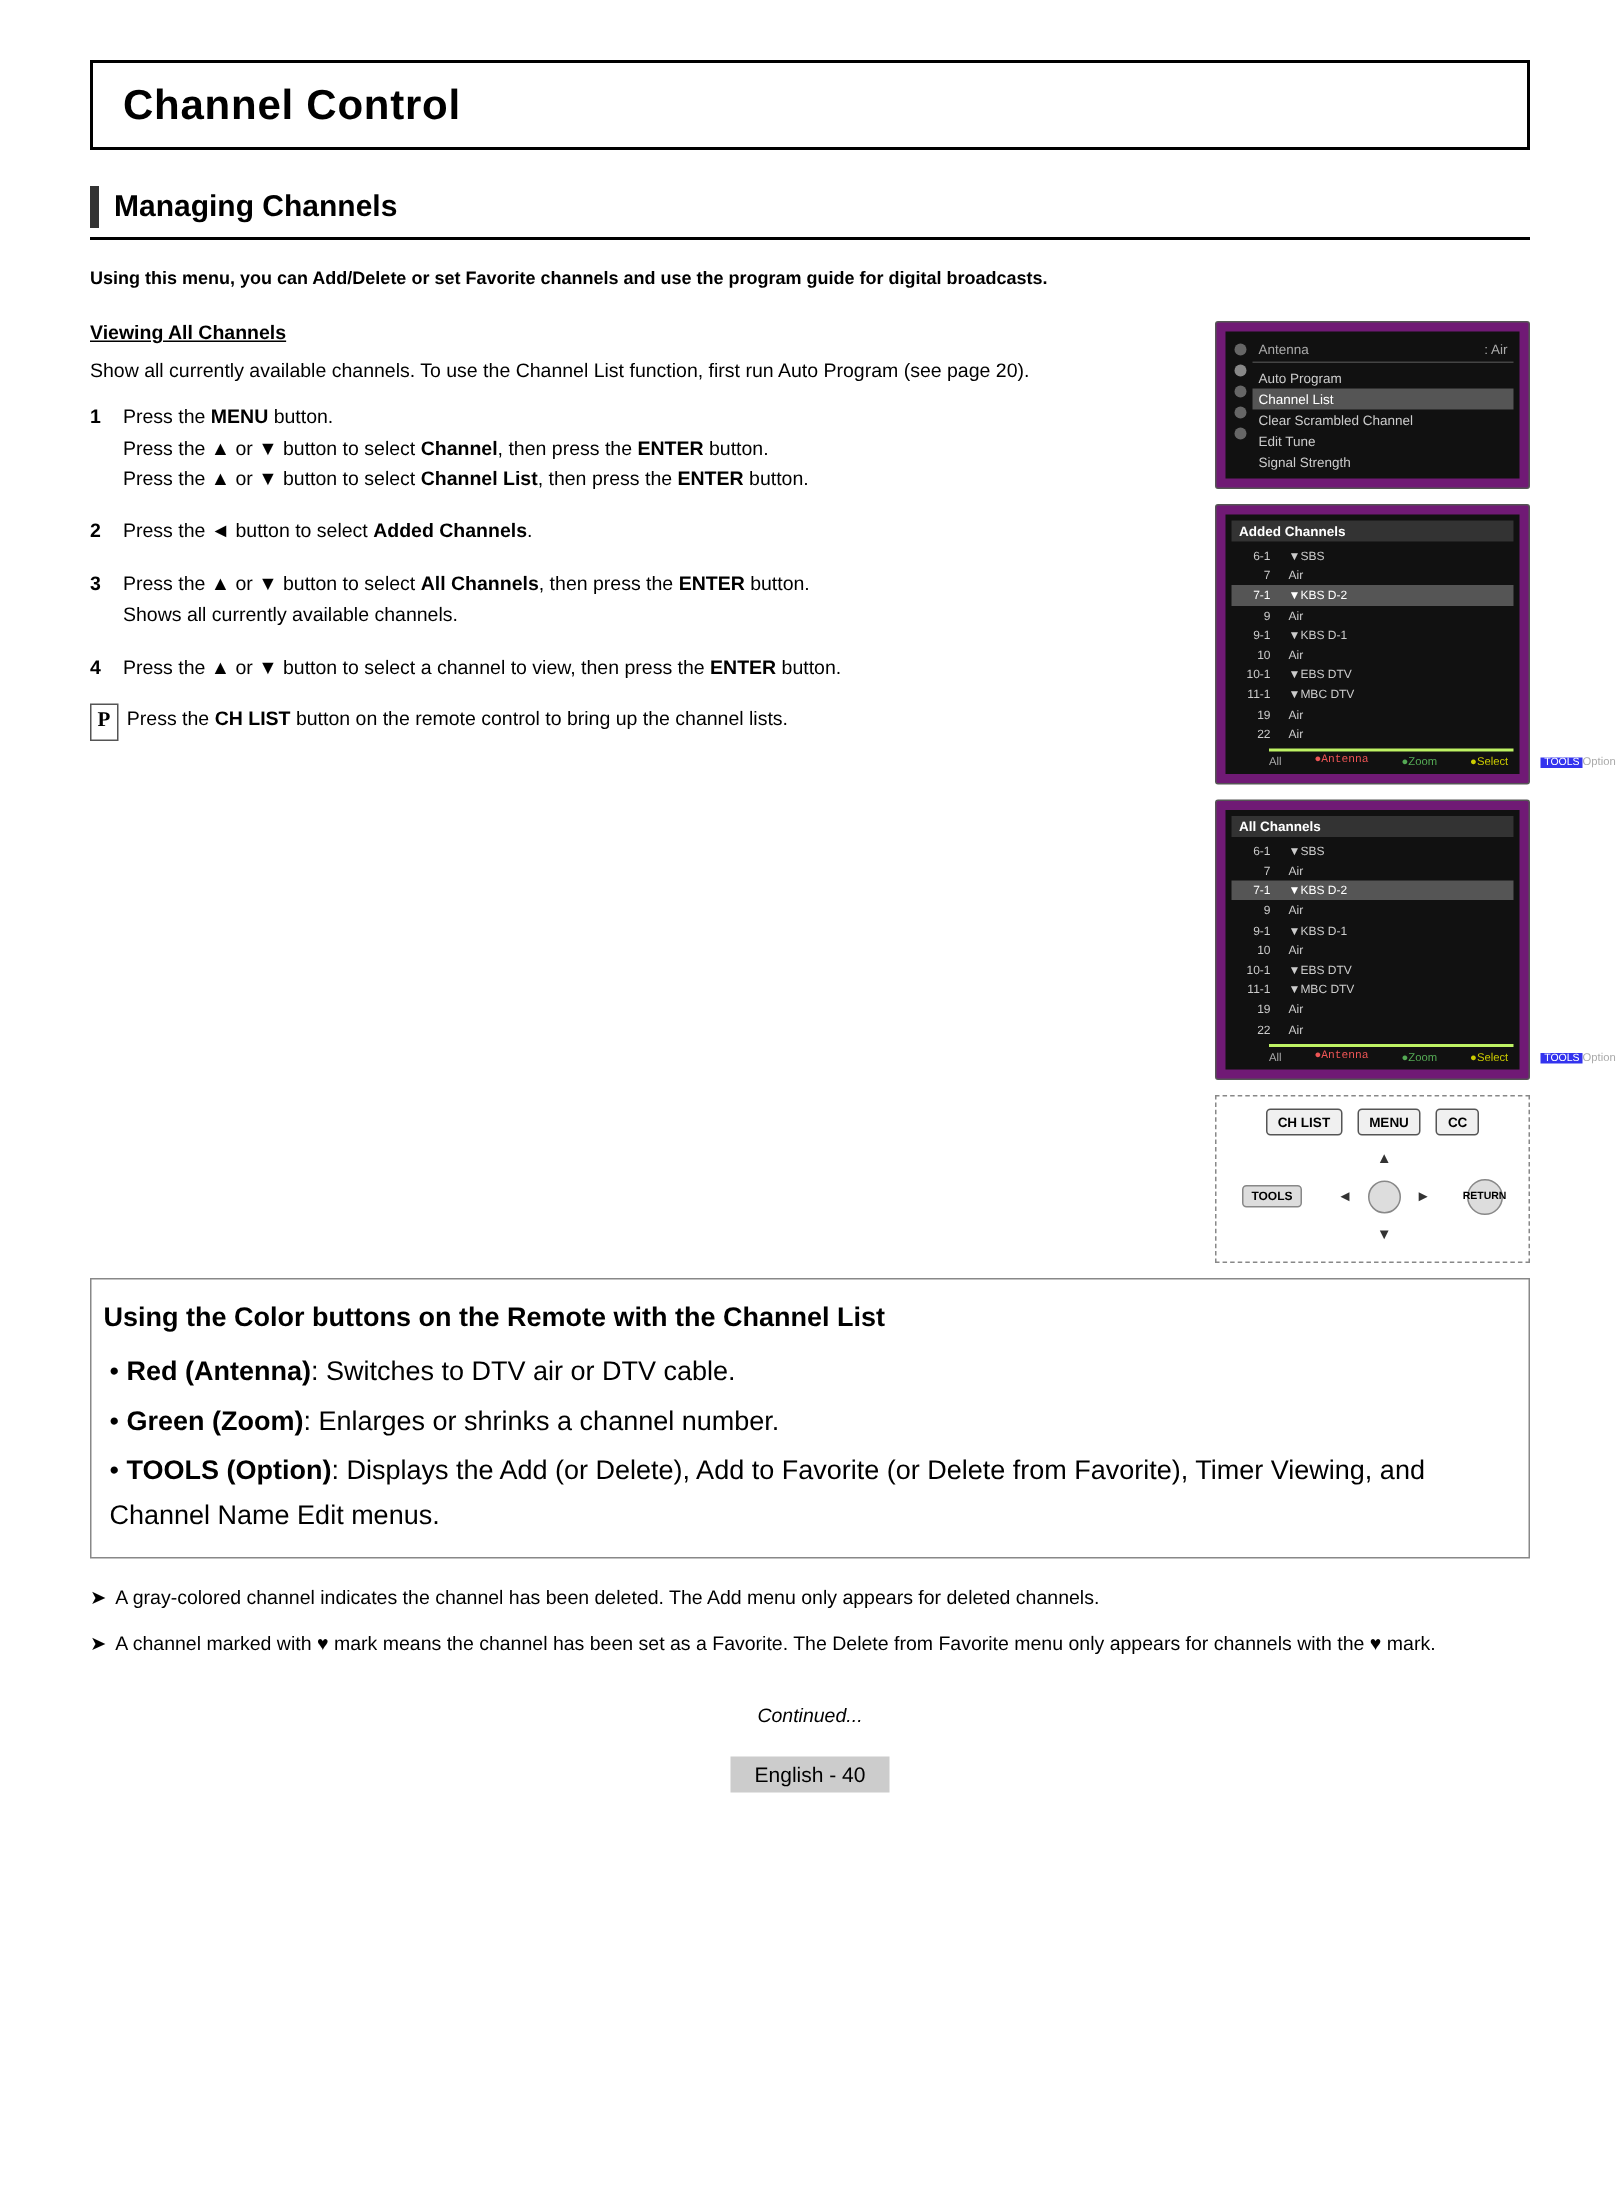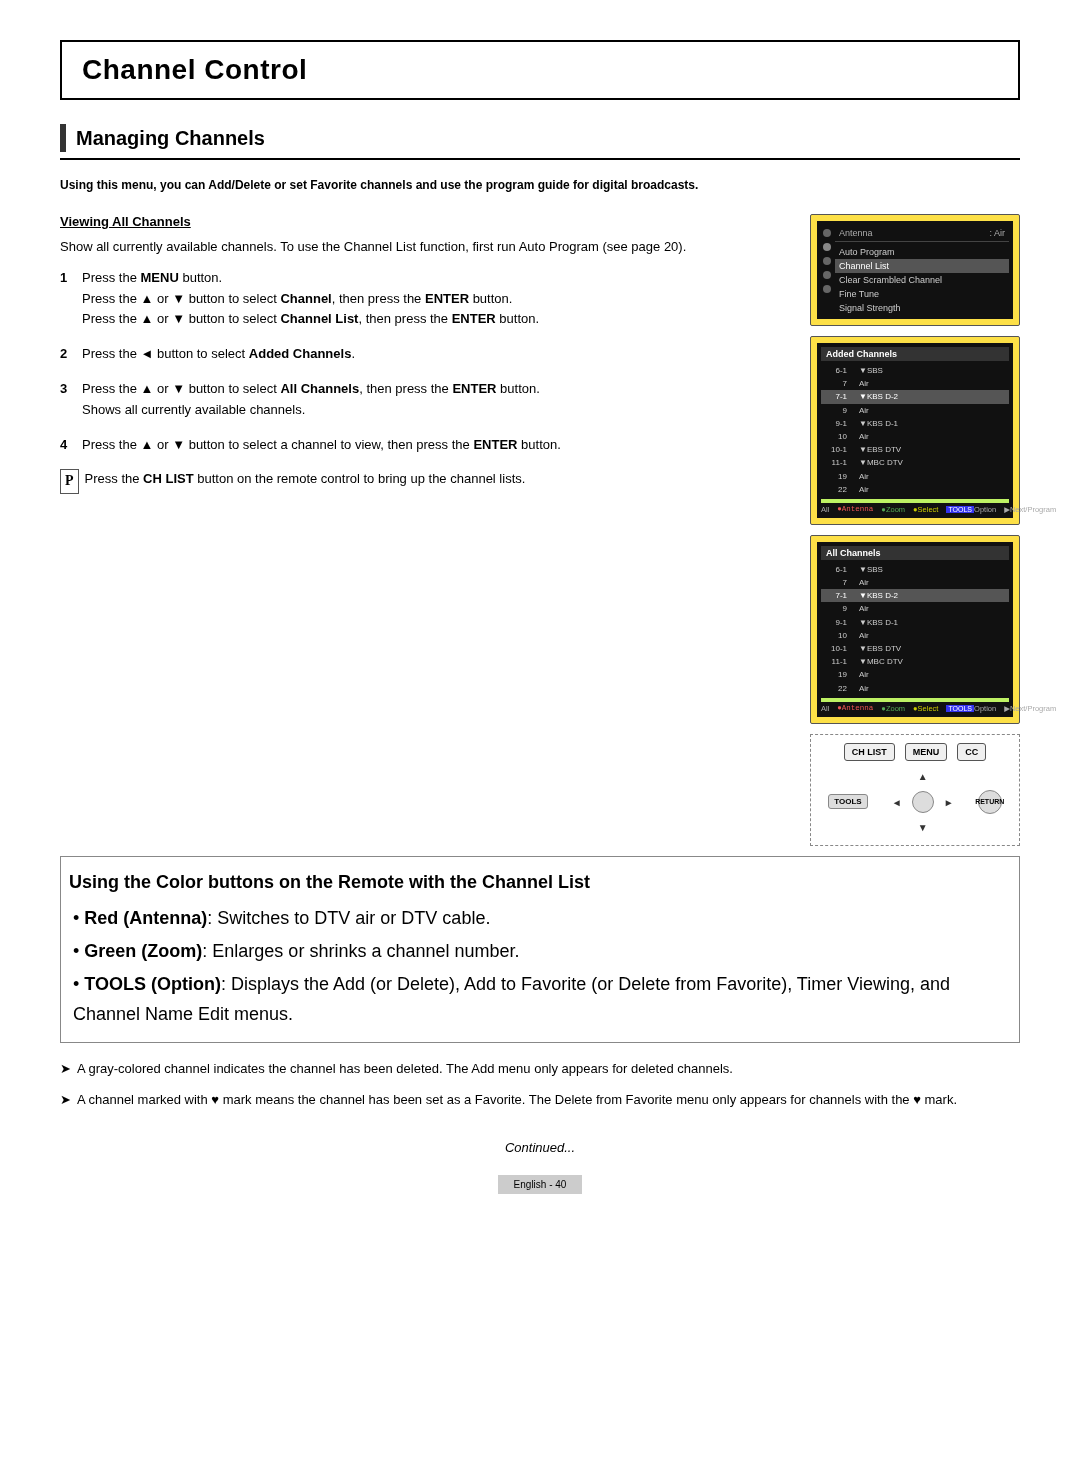--- a/index.html
+++ b/index.html
@@ -95,21 +95,21 @@
     .step-num {
       font-weight: 700;
       min-width: 14px;
     }
     .step-content {
       flex: 1;
     }
 
     
     .screenshot-panel {
-      background: #fde047;
+      background: #701a75;
       border: 1px solid #555;
       border-radius: 2px;
       padding: 6px;
       font-size: 9px;
       color: #fff;
     }
 
     
     .tv-menu {
       background: #111;
@@ -187,26 +187,27 @@
     }
     .ch-list-screen .ch-num {
       min-width: 22px;
       text-align: right;
     }
     .ch-list-screen .ch-name {
       flex: 1;
     }
     .ch-list-screen .bottom-bar {
       display: flex;
-      gap: 8px;
-      border-top: 4px solid #bef264;
+      gap: 22px;
+      border-top: 2px solid #bef264;
       margin-top: 3px;
       padding-top: 2px;
       font-size: 7.5px;
       color: #aaa;
+      margin-left: 25px;
     }
     .ch-list-screen .bottom-bar span {
       color: #aaa;
     }
     .ch-list-screen .bottom-bar .red { color: #e55; font-family: Liberation Mono, monospace; }
     .ch-list-screen .bottom-bar .green { color: #5a5; }
     .ch-list-screen .bottom-bar .yellow { color: #cc0; }
     .ch-list-screen .bottom-bar .blue { background: #33e; color: #fff; padding: 0 2px; font-size: 7px; }
 
     
@@ -327,21 +328,21 @@
 
     
     .footer {
       display: flex;
       justify-content: center;
       margin-top: 20px;
     }
     .footer-page {
       background: #ccc;
       padding: 4px 16px;
-      font-size: 10px;
+      font-size: 14px;
       font-weight: 500;
     }
 
     
     strong { font-weight: 700; }
 
     .section-full-width {
       margin-top: 10px;
     }
   </style>
@@ -425,21 +426,21 @@
             <div class="menu-row">
               <span class="menu-label">Auto Program</span>
             </div>
             <div class="menu-row active">
               <span class="menu-label">Channel List</span>
             </div>
             <div class="menu-row">
               <span class="menu-label">Clear Scrambled Channel</span>
             </div>
             <div class="menu-row">
-              <span class="menu-label">Fine Tune</span>
+              <span class="menu-label">Edit Tune</span>
             </div>
             <div class="menu-row">
               <span class="menu-label">Signal Strength</span>
             </div>
           </div>
         </div>
       </div>
     </div>
 
     <div class="screenshot-panel">

